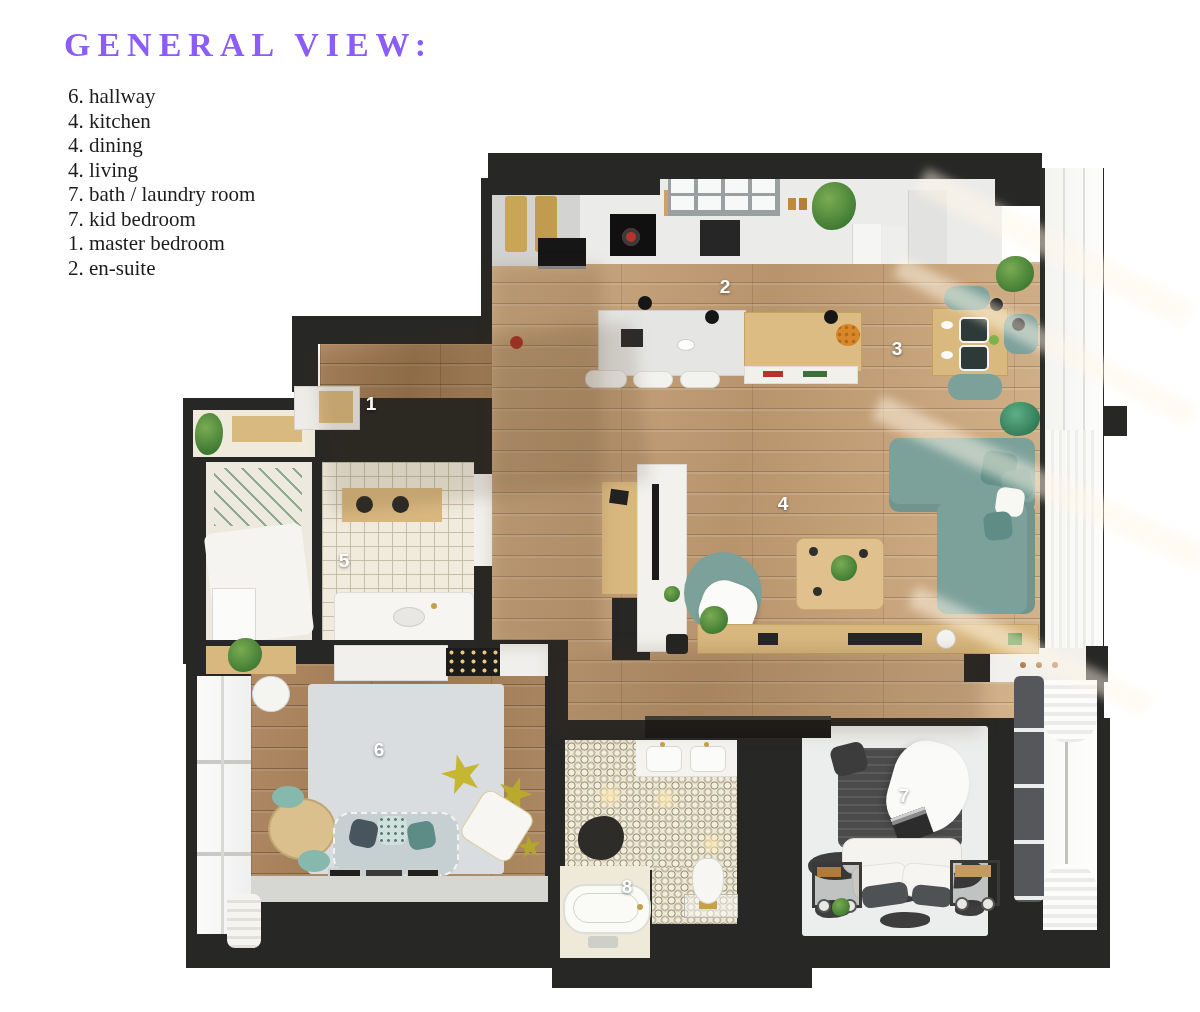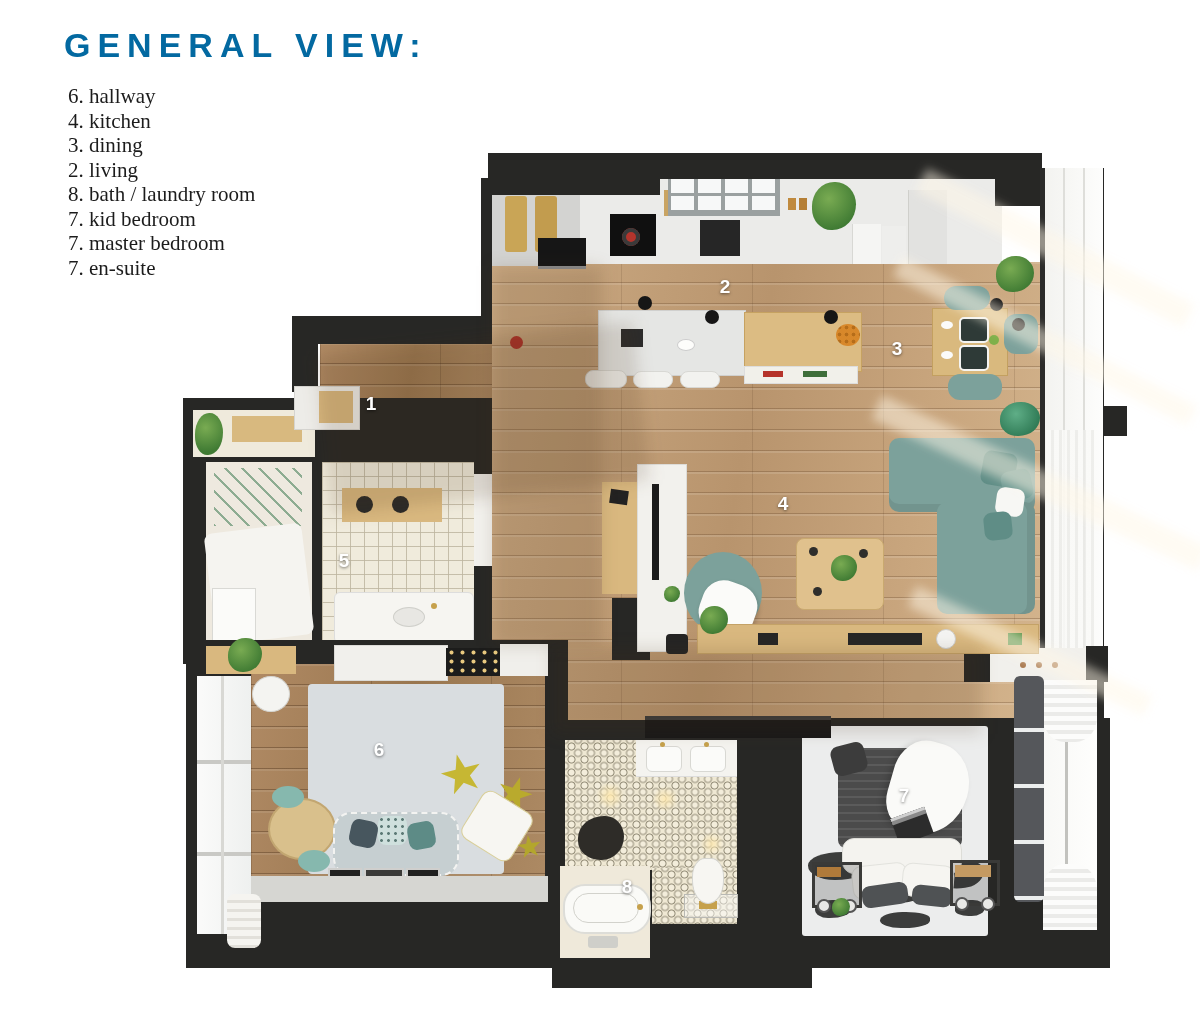--- a/index.html
+++ b/index.html
@@ -25,47 +25,47 @@
   .hex{background-color:#efe8d3;
       background-image:radial-gradient(circle,#f3eddb 2.6px,#8d8672 3.5px,rgba(0,0,0,0) 4.5px),
                        radial-gradient(circle,#f3eddb 2.6px,#8d8672 3.5px,rgba(0,0,0,0) 4.5px);
       background-size:13px 13px;background-position:0 0,6.5px 6.5px;}
   .gr{background:radial-gradient(circle at 38% 35%,#79ab52,#3f7a33 75%);border-radius:52% 48% 55% 45%;}
   .sun{background:rgba(255,247,231,.5);filter:blur(5px);pointer-events:none;z-index:30;}
   .shade{background:rgba(74,46,20,.15);filter:blur(8px);pointer-events:none;z-index:6;}
   .lbl{position:absolute;transform:translate(-50%,-50%);color:#fff;
        font:700 19px "Liberation Sans",sans-serif;text-shadow:0 1px 3px rgba(0,0,0,.5);z-index:40;}
   .title{position:absolute;left:64px;top:26px;font-weight:800;font-size:34px;
-         letter-spacing:7px;color:#0369a1;font-family:Liberation Sans, sans-serif;}
+         letter-spacing:7px;color:#8b5cf6;font-family:Liberation Serif, serif;}
   .legend{position:absolute;left:68px;top:84px;font-family:"Liberation Serif",serif;
           font-size:21px;line-height:24.5px;color:#1c1c1c;}
   .bedst{background-color:#4b4b4b;
          background-image:repeating-linear-gradient(180deg,rgba(255,255,255,.09) 0 2px,rgba(0,0,0,0) 2px 8px);}
   .hb{background:repeating-linear-gradient(180deg,#55575b 0 52px,#eceeee 52px 56px);border-radius:6px;}
   .cart{border:3px solid #3a3a38;background:rgba(40,40,40,.22);}
   .curtv{background:repeating-linear-gradient(90deg,#fafaf8 0 5px,#ecece9 5px 8px);opacity:.85;}
   .curth{background:repeating-linear-gradient(180deg,#fcfcfb 0 5px,#ebebe9 5px 9px);}
   .blob{background:#3c3d3c;}
   .pill{border-radius:8px;}
 </style>
 </head>
 <body>
 
 <div class="canvas">
 
   <div class="title">GENERAL VIEW:</div>
   <div class="legend">
     <div>6. hallway</div>
     <div>4. kitchen</div>
-    <div>3. dining</div>
-    <div>2. living</div>
-    <div>8. bath / laundry room</div>
+    <div>4. dining</div>
+    <div>4. living</div>
+    <div>7. bath / laundry room</div>
     <div>7. kid bedroom</div>
-    <div>7. master bedroom</div>
-    <div>7. en-suite</div>
+    <div>1. master bedroom</div>
+    <div>2. en-suite</div>
   </div>
 
   <div class="a wd" style="left:490px;top:262px;width:552px;height:478px"></div>
   <div class="a wdk" style="left:320px;top:343px;width:172px;height:120px"></div>
   <div class="a shade" style="left:322px;top:338px;width:320px;height:160px;transform:rotate(-6deg)"></div>
   <div class="a shade" style="left:492px;top:266px;width:110px;height:380px"></div>
   <div class="a shade" style="left:552px;top:648px;width:430px;height:86px"></div>
 
   <div class="a" style="left:578px;top:176px;width:424px;height:88px;background:#ebebe9"></div>
   <div class="a" style="left:488px;top:190px;width:92px;height:76px;background:#d3d3d1"></div>

